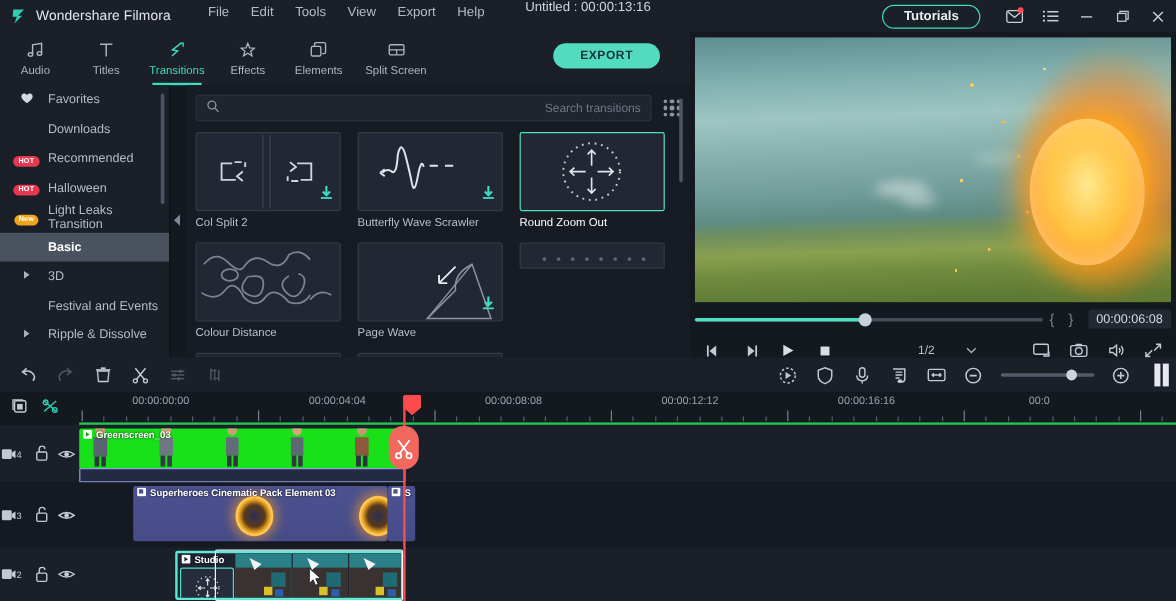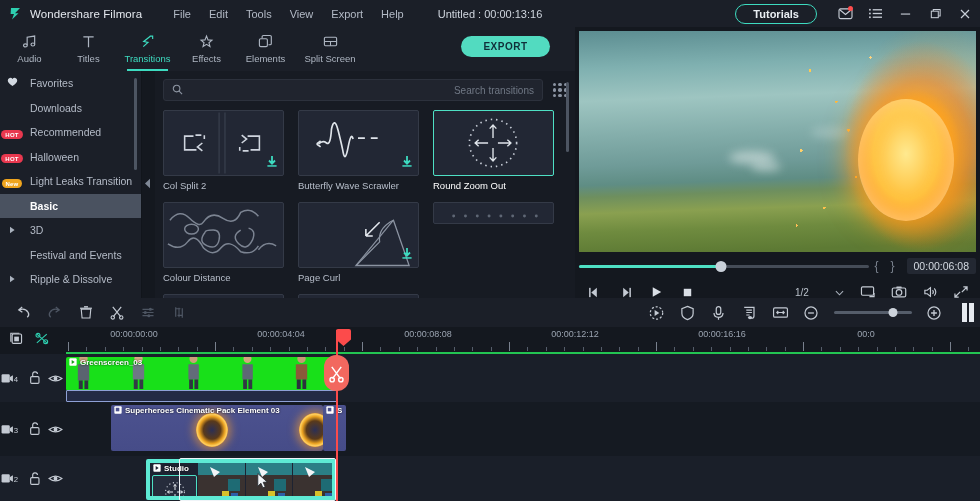--- a/index.html
+++ b/index.html
@@ -9,21 +9,21 @@
     font-family: "Liberation Sans", sans-serif;
     color: #c8cdd6;
     overflow: hidden;
     -webkit-font-smoothing: antialiased;
   }
   .app { position: relative; width: 980px; height: 501px; }
 
   
   .titlebar {
     position: absolute; left: 0; top: 0; width: 980px; height: 27px;
-    background: #1b1f28; display: flex; align-items: center;
+    background: #1b1f28; display: flex; 
   }
   .brand { display: flex; align-items: center; gap: 7px; padding-left: 8px; }
   .brand-logo { width: 15px; height: 15px; position: relative; }
   .brand-name { font-size: 11.5px; color: #e4e8ee; letter-spacing: .1px; }
   .menubar { display: flex; gap: 0; margin-left: 22px; }
   .menu-item {
     font-size: 11px; color: #b3bac6; padding: 4px 9px; cursor: default;
   }
   .doc-title {
     position: absolute; left: 0; right: 0; text-align: center;
@@ -71,21 +71,21 @@
     cursor: pointer;
   }
 
   
   .sidebar {
     position: absolute; left: 0; top: 71px; width: 141px; height: 227px;
     background: #1b1f28; overflow: hidden;
   }
   .side-item {
     height: 24.5px; display: flex; align-items: center; gap: 6px;
-    font-size: 10.5px; color: #b4bbc7; cursor: pointer;
+    padding-left: 10px; font-size: 10.5px; color: #b4bbc7; cursor: pointer;
     position: relative;
   }
   .side-item.selected { background: #4a5260; color: #fff; font-weight: bold; }
   .side-item .badge {
     font-size: 6px; font-weight: bold; color: #fff; border-radius: 6px;
     padding: 1.5px 4px; line-height: 1; letter-spacing: .2px;
   }
   .badge.hot { background: #e8384f; }
   .badge.new { background: #f0a51e; }
   .side-item .sp { display: inline-block; width: 24px; flex: 0 0 24px; text-align: center; }
@@ -196,21 +196,21 @@
     background: #232832; border-radius: 2px; padding: 2px 7px;
     font-size: 10.5px; color: #d4dae2; margin-left: 6px;
   }
   .pv-controls {
     position: absolute; left: 4px; top: 252px; width: 397px; height: 26px;
     display: flex; align-items: center;
   }
   .pvbtn { width: 31px; height: 26px; display: flex; align-items: center;
     justify-content: center; cursor: pointer; color: #c4cad3; }
   .ratio-sel {
-    margin-left: 92px; display: flex; align-items: center; gap: 26px;
+    margin-left: 62px; display: flex; align-items: center; gap: 26px;
     font-size: 10px; color: #b9c0ca; cursor: pointer;
   }
   .pvright { margin-left: auto; display: flex; align-items: center; }
 
   
   .tl-toolbar {
     position: absolute; left: 0; top: 298px; width: 980px; height: 29px;
     background: #1b1f28; display: flex; align-items: center;
   }
   .tlbtn { width: 31px; height: 29px; display: flex; align-items: center;
@@ -248,21 +248,21 @@
     align-items: center; gap: 3px; padding: 0 3px; font-size: 8px; color: #fff;
     white-space: nowrap; z-index: 3; text-shadow: 0 0 2px rgba(0,0,0,.9); }
   .green-clip { background: #18e019; }
   .gc-person { position: absolute; bottom: 2px; width: 19px; height: 36px; }
   .audio-strip { position: absolute; left: 0; right: 0; bottom: 0; height: 13px;
     background: #232a44; border: 1px solid #8ea0d6; border-radius: 1px; }
   .purple-clip { background: linear-gradient(180deg,#4c528f 0%, #464c88 100%); }
   .portal { position: absolute; border-radius: 50%;
     background: radial-gradient(ellipse at 50% 50%, #2b2f55 0%, #5a3a1a 38%, #e8a020 56%, #ffd060 66%, #e07a10 76%, rgba(90,60,30,0) 86%);
     box-shadow: 0 0 9px 3px rgba(255,160,40,.55); }
-  .studio-clip { background: #1d2331; border: 4px solid #5eead4; padding-left: 28px; }
+  .studio-clip { background: #1d2331; border: 2px solid #5eead4; padding-left: 28px; }
   .playhead { position: absolute; top: 0; width: 1.6px; background: #fc4b4b; z-index: 40; }
   .playhead-cap { position: absolute; top: 0; left: -6.5px; width: 15px; height: 17px;
     background: #fc4b4b; border-radius: 2px 2px 0 0;
     clip-path: polygon(0 0,100% 0,100% 62%,50% 100%,0 62%); z-index: 41; }
   .scissor-cursor { position: absolute; z-index: 50; width: 25px; height: 36px;
     background: #f2685f; border-radius: 12px; display: flex; align-items: center;
     justify-content: center; }
   .transition-icon {
     position: absolute; left: 2px; top: 12px; width: 45px; height: 33px;
     border: 1.4px solid #4ee0c4; border-radius: 2px; background: #262c3c;
@@ -542,21 +542,21 @@
             <path d="M96 18 L58 64" stroke="#8b93a1" stroke-width="1.2"></path>
             <path d="M82 20 L68 34 M68 34 l0 -7 M68 34 l7 0" stroke="#e4e8ee" stroke-width="1.6" fill="none"></path>
           </svg>
           <span class="dl-icon">
             <svg width="12" height="13" viewBox="0 0 12 13">
                 <path d="M6 1 V8 M3 5.5 L6 8.6 L9 5.5" stroke="#3ddbc0" stroke-width="1.8" fill="none"></path>
                 <rect x="1.4" y="10.2" width="9.2" height="1.5" fill="#3ddbc0"></rect>
               </svg>
           </span>
         </div>
-        <div class="tname">Page Curl</div>
+        <div class="tname">Page Wave</div>
       </div>
 
       <div class="tcard">
         <div class="tthumb" style="height:22px">
           <svg width="121" height="22" viewBox="0 0 121 22">
               <g fill="#5f6775">
                 <circle cx="20" cy="14" r="1.5"></circle>
                 <circle cx="32" cy="14" r="1.5"></circle>
                 <circle cx="44" cy="14" r="1.5"></circle>
                 <circle cx="56" cy="14" r="1.5"></circle>

